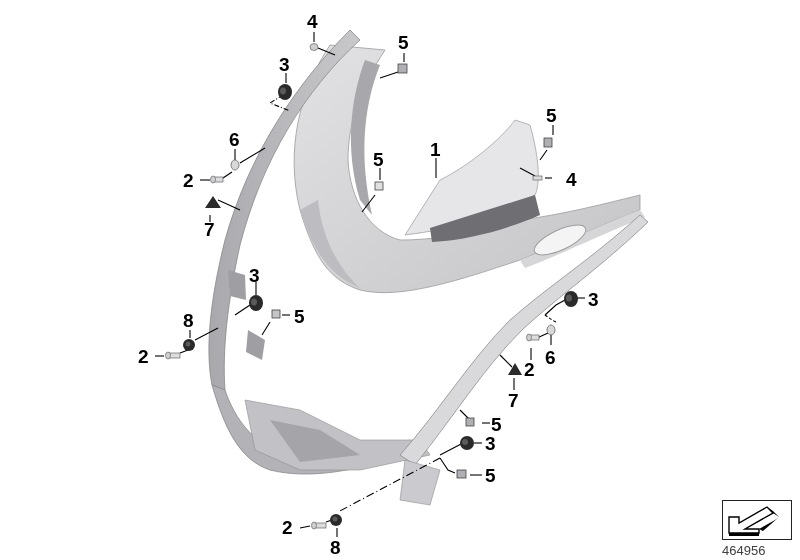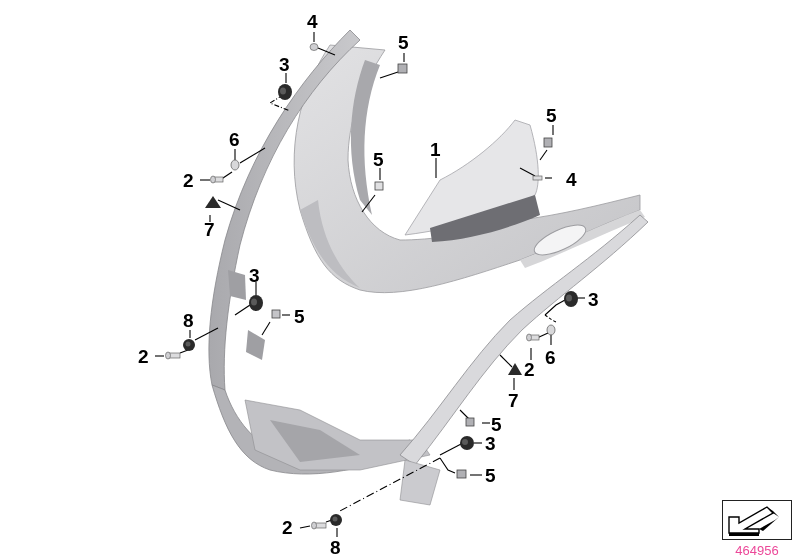--- a/index.html
+++ b/index.html
@@ -3,22 +3,22 @@
 <meta charset="utf-8">
 <style>
   html, body { margin: 0; padding: 0; background: #ffffff; }
   body { width: 800px; height: 560px; position: relative; overflow: hidden;
          font-family: "Liberation Sans", sans-serif; }
   #diagram { position: absolute; left: 0; top: 0; width: 800px; height: 560px; }
   .callout { position: absolute; font-weight: bold; font-size: 19px; color: #000;
              line-height: 1; font-family: "Liberation Sans", sans-serif; }
   .ref-box { position: absolute; left: 722px; top: 500px; width: 70px; height: 40px;
              border: 1.5px solid #222; box-sizing: border-box; background: #fff; }
-  .ref-num { position: absolute; left: 722px; top: 543px; width: 70px; text-align: center;
-             font-size: 13px; color: #ec4899; }
+  .ref-num { position: absolute; left: 722px; top: 543px; width: 70px; 
+             font-size: 13px; color: #404040; }
 </style>
 </head>
 <body>
 
 <div id="diagram">
   <svg width="800" height="560" viewBox="0 0 800 560">
     <defs>
       <linearGradient id="gLight" x1="0" y1="0" x2="1" y2="1">
         <stop offset="0" stop-color="#e2e2e4"></stop>
         <stop offset="1" stop-color="#c4c4c7"></stop>

